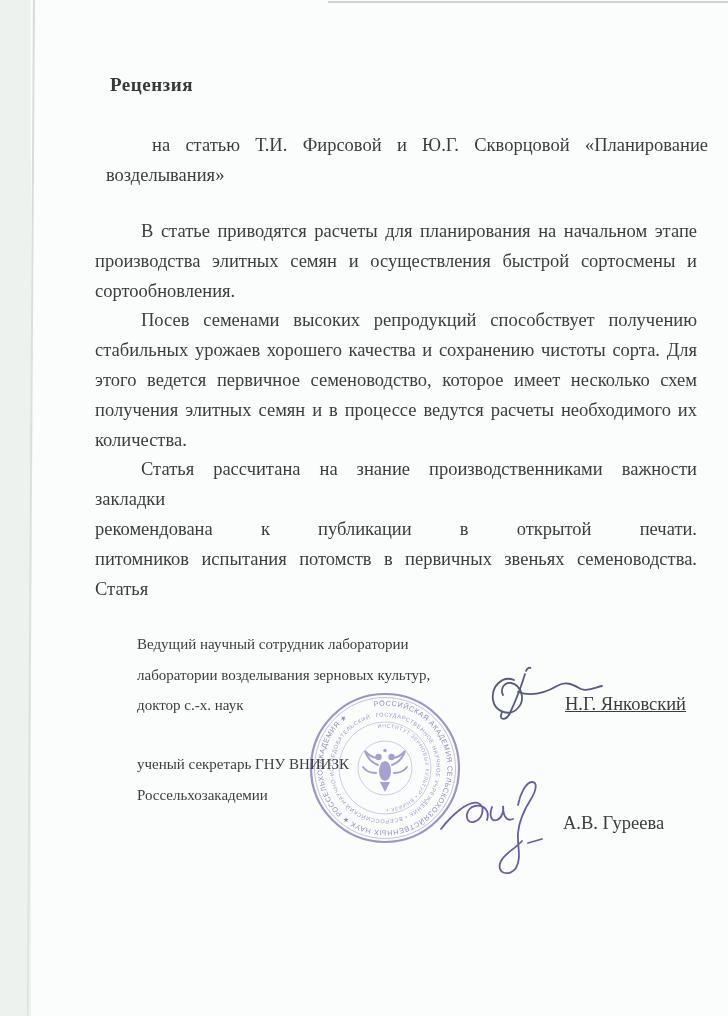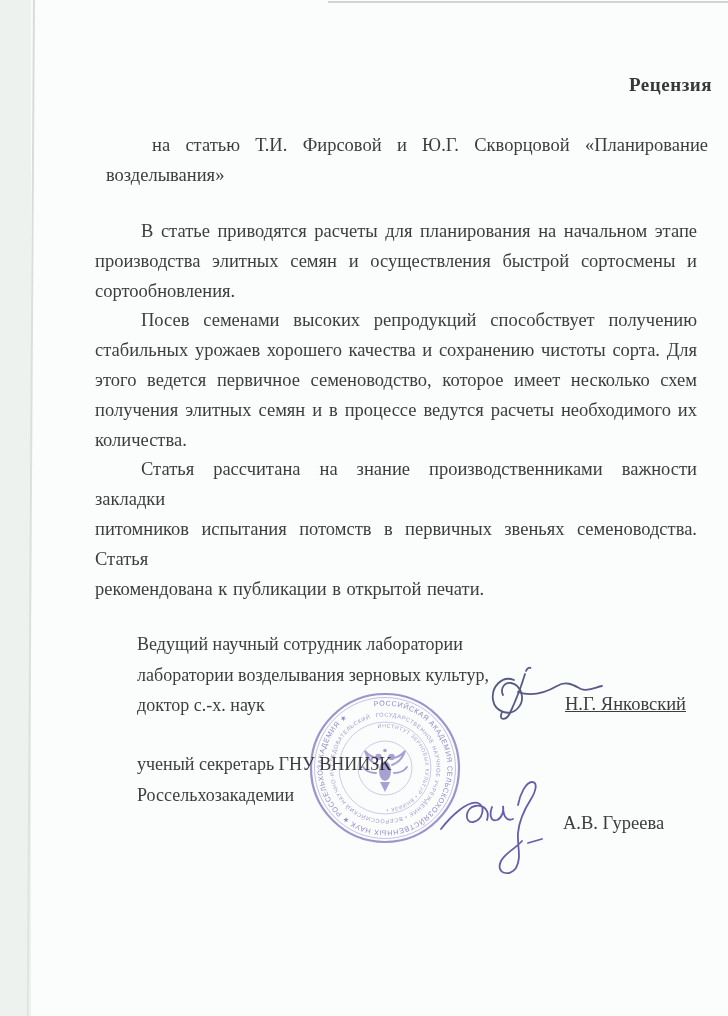--- a/index.html
+++ b/index.html
@@ -22,38 +22,38 @@
     background: linear-gradient(to bottom, #cdd3d0, #dde2df);
     transform: rotate(0.35deg); transform-origin: top left; opacity: .8;
   }
   .scan-top-edge {
     position: absolute; left: 328px; top: 1px; width: 400px; height: 2px;
     background: #b7bebd; opacity: .65;
   }
   
   .doc-title {
     position: absolute; left: 110px; top: 74px; width: 602px; margin: 0;
-    font-size: 19px; font-weight: bold; text-align: right;
+    font-size: 19px; font-weight: bold; text-align: left;
     letter-spacing: 0.5px; color: #383838;
   }
   
   .para {
     position: absolute; left: 95px; width: 602px;
     font-size: 18.5px; line-height: 29.8px;
     word-spacing: 1px;
   }
   .intro-para { top: 130px; line-height: 30px; margin-left: 11px; }
   .body-paras { top: 217px; }
   .text-line { text-align: justify; text-align-last: justify; white-space: normal; }
   .text-line:last-child { text-align-last: left; }
   .para-block .text-line:first-child, .intro-para .text-line:first-child { text-indent: 46px; }
   
   .sig-lines {
     position: absolute; left: 137px;
-    font-size: 18px; line-height: 30.5px;
+    font-size: 15px; line-height: 30.5px;
   }
   .sig-lines .text-line { text-align: left; text-align-last: left; text-indent: 0; }
   .sig-block-1 { top: 629px; }
   .sig-block-2 { top: 749px; }
   .sig-name { position: absolute; font-size: 18.5px; white-space: nowrap; }
   .sig-name-1 { left: 565px; top: 694px; text-decoration: underline; }
   .sig-name-2 { left: 563px; top: 813px; }
   
   .stamp-svg {
     position: absolute; left: 306px; top: 689px; width: 158px; height: 158px;
@@ -91,22 +91,22 @@
       </div>
     <div class="para-block" style="position:static">
         <div class="text-line">Посев семенами высоких репродукций способствует получению</div>
         <div class="text-line">стабильных урожаев хорошего качества и  сохранению чистоты сорта. Для</div>
         <div class="text-line">этого ведется первичное семеноводство, которое имеет несколько схем</div>
         <div class="text-line">получения элитных семян и в процессе ведутся расчеты необходимого их</div>
         <div class="text-line">количества.</div>
       </div>
     <div class="para-block" style="position:static">
         <div class="text-line">Статья рассчитана на знание производственниками важности закладки</div>
+        <div class="text-line">рекомендована к публикации в открытой печати.</div>
         <div class="text-line">питомников испытания потомств в первичных звеньях семеноводства. Статья</div>
-        <div class="text-line">рекомендована к публикации в открытой печати.</div>
       </div>
   </div>
 
   <div class="sig-lines sig-block-1">
       <div class="text-line">Ведущий научный сотрудник лаборатории</div>
       <div class="text-line">лаборатории возделывания зерновых культур,</div>
       <div class="text-line">доктор с.-х. наук</div>
     </div>
   <div class="sig-name sig-name-1">Н.Г. Янковский</div>
 

